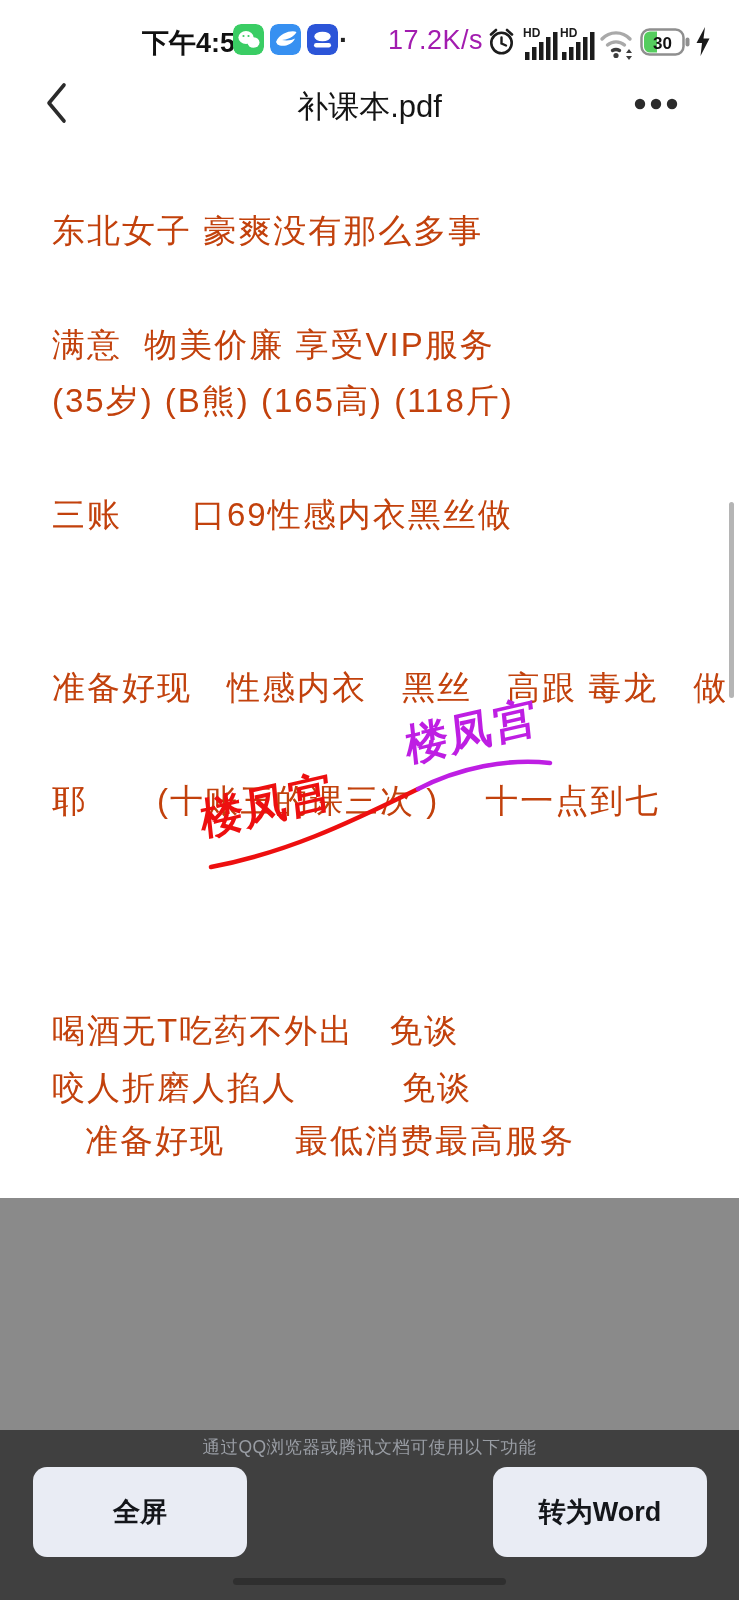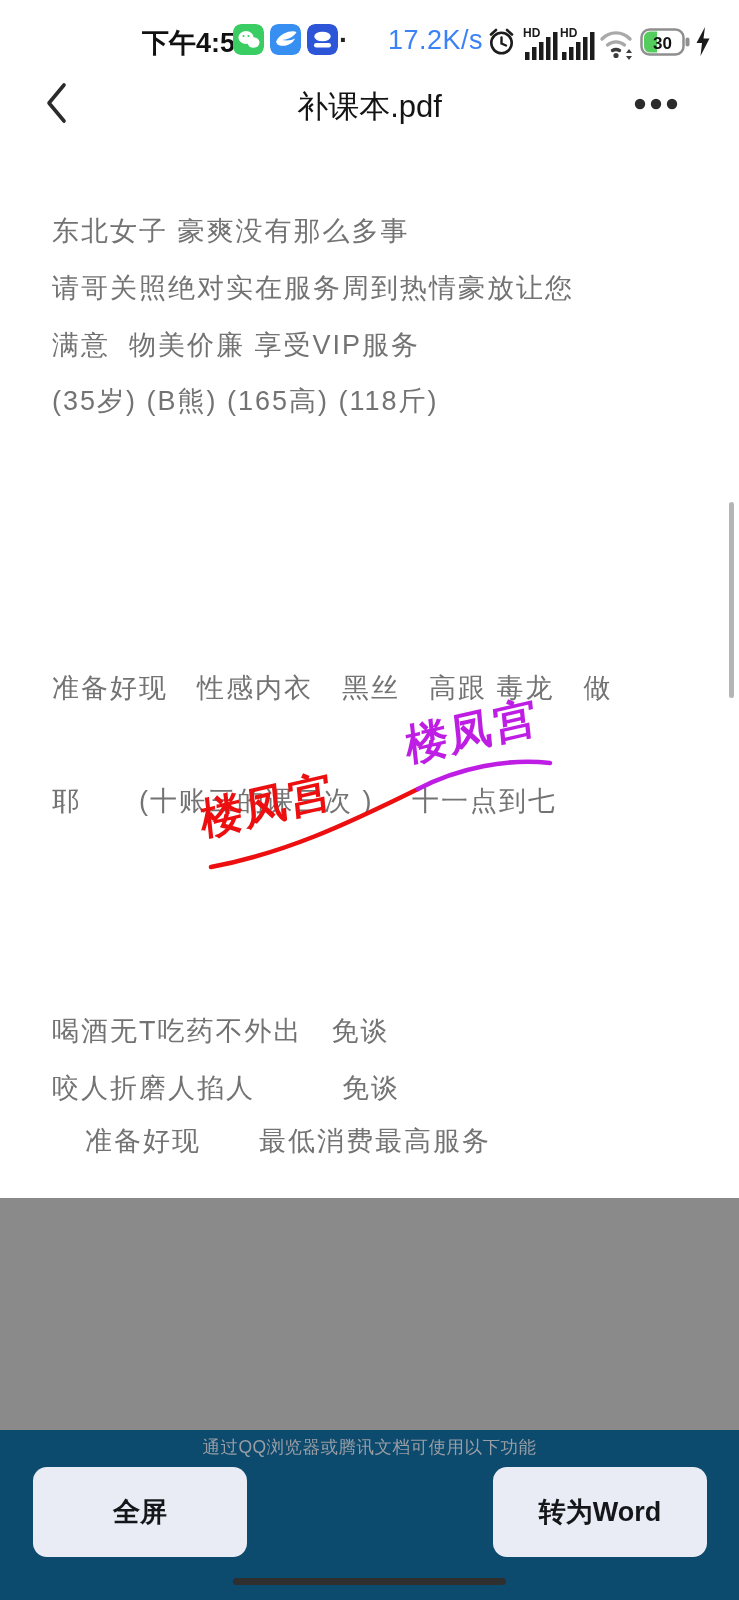--- a/index.html
+++ b/index.html
@@ -6,41 +6,41 @@
   #screen{
     position:relative;width:739px;height:1600px;margin:0 auto;
     background:#ffffff;overflow:hidden;
     font-family:"Liberation Sans",sans-serif;color:#1a1a1a;
   }
   
   .statusbar{position:absolute;top:0;left:0;width:739px;height:62px;background:#fff;}
   .sb-time{position:absolute;left:122px;top:25px;font-size:27px;font-weight:600;color:#111;margin-left:20px;}
   .sb-appicon{position:absolute;top:24px;width:31px;height:31px;border-radius:8px;}
   .sb-dot{position:absolute;left:339px;top:24px;font-size:28px;font-weight:700;color:#222;}
-  .sb-speed{position:absolute;left:388px;top:25px;font-size:27px;font-weight:500;color:#3b82f6;letter-spacing:.5px;}
+  .sb-speed{position:absolute;left:388px;top:25px;font-size:27px;font-weight:500;color:#a21caf;letter-spacing:.5px;}
   .sb-svg{position:absolute;top:26px;}
   
   .header{position:absolute;top:62px;left:0;width:702px;height:84px;background:#fff;border-bottom:2px solid #14b8a6;}
   .hd-back{position:absolute;left:42px;top:18px;width:30px;height:46px;cursor:pointer;}
   .hd-title{position:absolute;left:0;top:24px;width:739px;text-align:center;font-size:31px;font-weight:500;color:#141414;}
   .hd-more{position:absolute;right:22px;top:36px;width:46px;height:12px;cursor:pointer;}
   
   .doc{position:absolute;top:146px;left:0;width:739px;height:1052px;background:#fff;}
-  .doc-line{position:absolute;font-size:27px;letter-spacing:2px;color:#737373;white-space:pre;line-height:36px;}
+  .doc-line{position:absolute;font-size:33px;letter-spacing:2px;color:#c2410c;white-space:pre;line-height:36px;}
   
   .wm{position:absolute;font-size:43px;font-weight:900;letter-spacing:2px;white-space:nowrap;transform-origin:left center;}
   .wm-red{left:201px;top:646px;color:#ED0F0F;transform:rotate(-13deg) skewX(-7deg);}
   .wm-purple{left:406px;top:572px;color:#BE1EE3;transform:rotate(-13deg) skewX(-7deg);}
   .wm-swoosh{position:absolute;left:0;top:0;pointer-events:none;}
   
   .scrollbar{position:absolute;left:729px;top:502px;width:5px;height:196px;border-radius:3px;background:#b5b5b5;}
   
   .page-sep{position:absolute;top:1198px;left:0;width:739px;height:232px;background:#8a8a8a;}
   
-  .footer{position:absolute;top:1430px;left:0;width:739px;height:170px;background:#0c4a6e;}
+  .footer{position:absolute;top:1430px;left:0;width:739px;height:170px;background:#404040;}
   .ft-hint{position:absolute;top:5px;left:0;width:739px;text-align:center;font-size:17.5px;color:#999da4;letter-spacing:.5px;}
   .ft-btn{
     position:absolute;top:37px;width:214px;height:90px;border:none;border-radius:14px;
     background:#e9ecf4;font-family:"Liberation Sans",sans-serif;
     font-size:27px;color:#14161a;cursor:pointer;display:flex;align-items:center;justify-content:center;font-weight:bold;
   }
   .ft-btn.b1{left:33px;} .ft-btn.b2{left:263px;} .ft-btn.b3{left:493px;}
   .home-bar{position:absolute;top:1578px;left:233px;width:273px;height:7px;border-radius:4px;background:#2f2f2f;}
 </style>
 </head>
@@ -124,23 +124,23 @@
     <div class="hd-title">补课本.pdf</div>
     <svg class="hd-more" viewBox="0 0 46 12">
       <circle cx="6" cy="6" r="5.2" fill="#2b2b2b"></circle>
       <circle cx="22" cy="6" r="5.2" fill="#2b2b2b"></circle>
       <circle cx="38" cy="6" r="5.2" fill="#2b2b2b"></circle>
     </svg>
   </div>
 
   <div class="doc">
     <div class="doc-line" style="left:52px;top:67px">东北女子 豪爽没有那么多事</div>
-    <div class="doc-line" style="left:52px;top:124px">请哥关照绝对实在服务周到热情豪放让您</div>
     <div class="doc-line" style="left:52px;top:181px">满意  物美价廉 享受VIP服务</div>
     <div class="doc-line" style="left:52px;top:237px">(35岁) (B熊) (165高) (118斤)</div>
+    <div class="doc-line" style="left:52px;top:351px">三账　　口69性感内衣黑丝做</div>
     <div class="doc-line" style="left:52px;top:524px">准备好现　性感内衣　黑丝　高跟 毒龙　做</div>
     <div class="doc-line" style="left:52px;top:637px">耶　　(十账三的课三次 )　 十一点到七</div>
     <div class="doc-line" style="left:52px;top:867px">喝酒无T吃药不外出　免谈</div>
     <div class="doc-line" style="left:52px;top:924px">咬人折磨人掐人　　　免谈</div>
     <div class="doc-line" style="left:85px;top:977px">准备好现　　最低消费最高服务</div>
 
     <svg class="wm-swoosh" width="739" height="1052" viewBox="0 0 739 1052">
       <path d="M211 721 C 285 707, 345 679, 418 643" fill="none" stroke="#ED0F0F" stroke-width="4.5" stroke-linecap="round"></path>
       <path d="M418 643 C 458 622, 508 612, 550 617" fill="none" stroke="#BE1EE3" stroke-width="4.5" stroke-linecap="round"></path>
     </svg>

